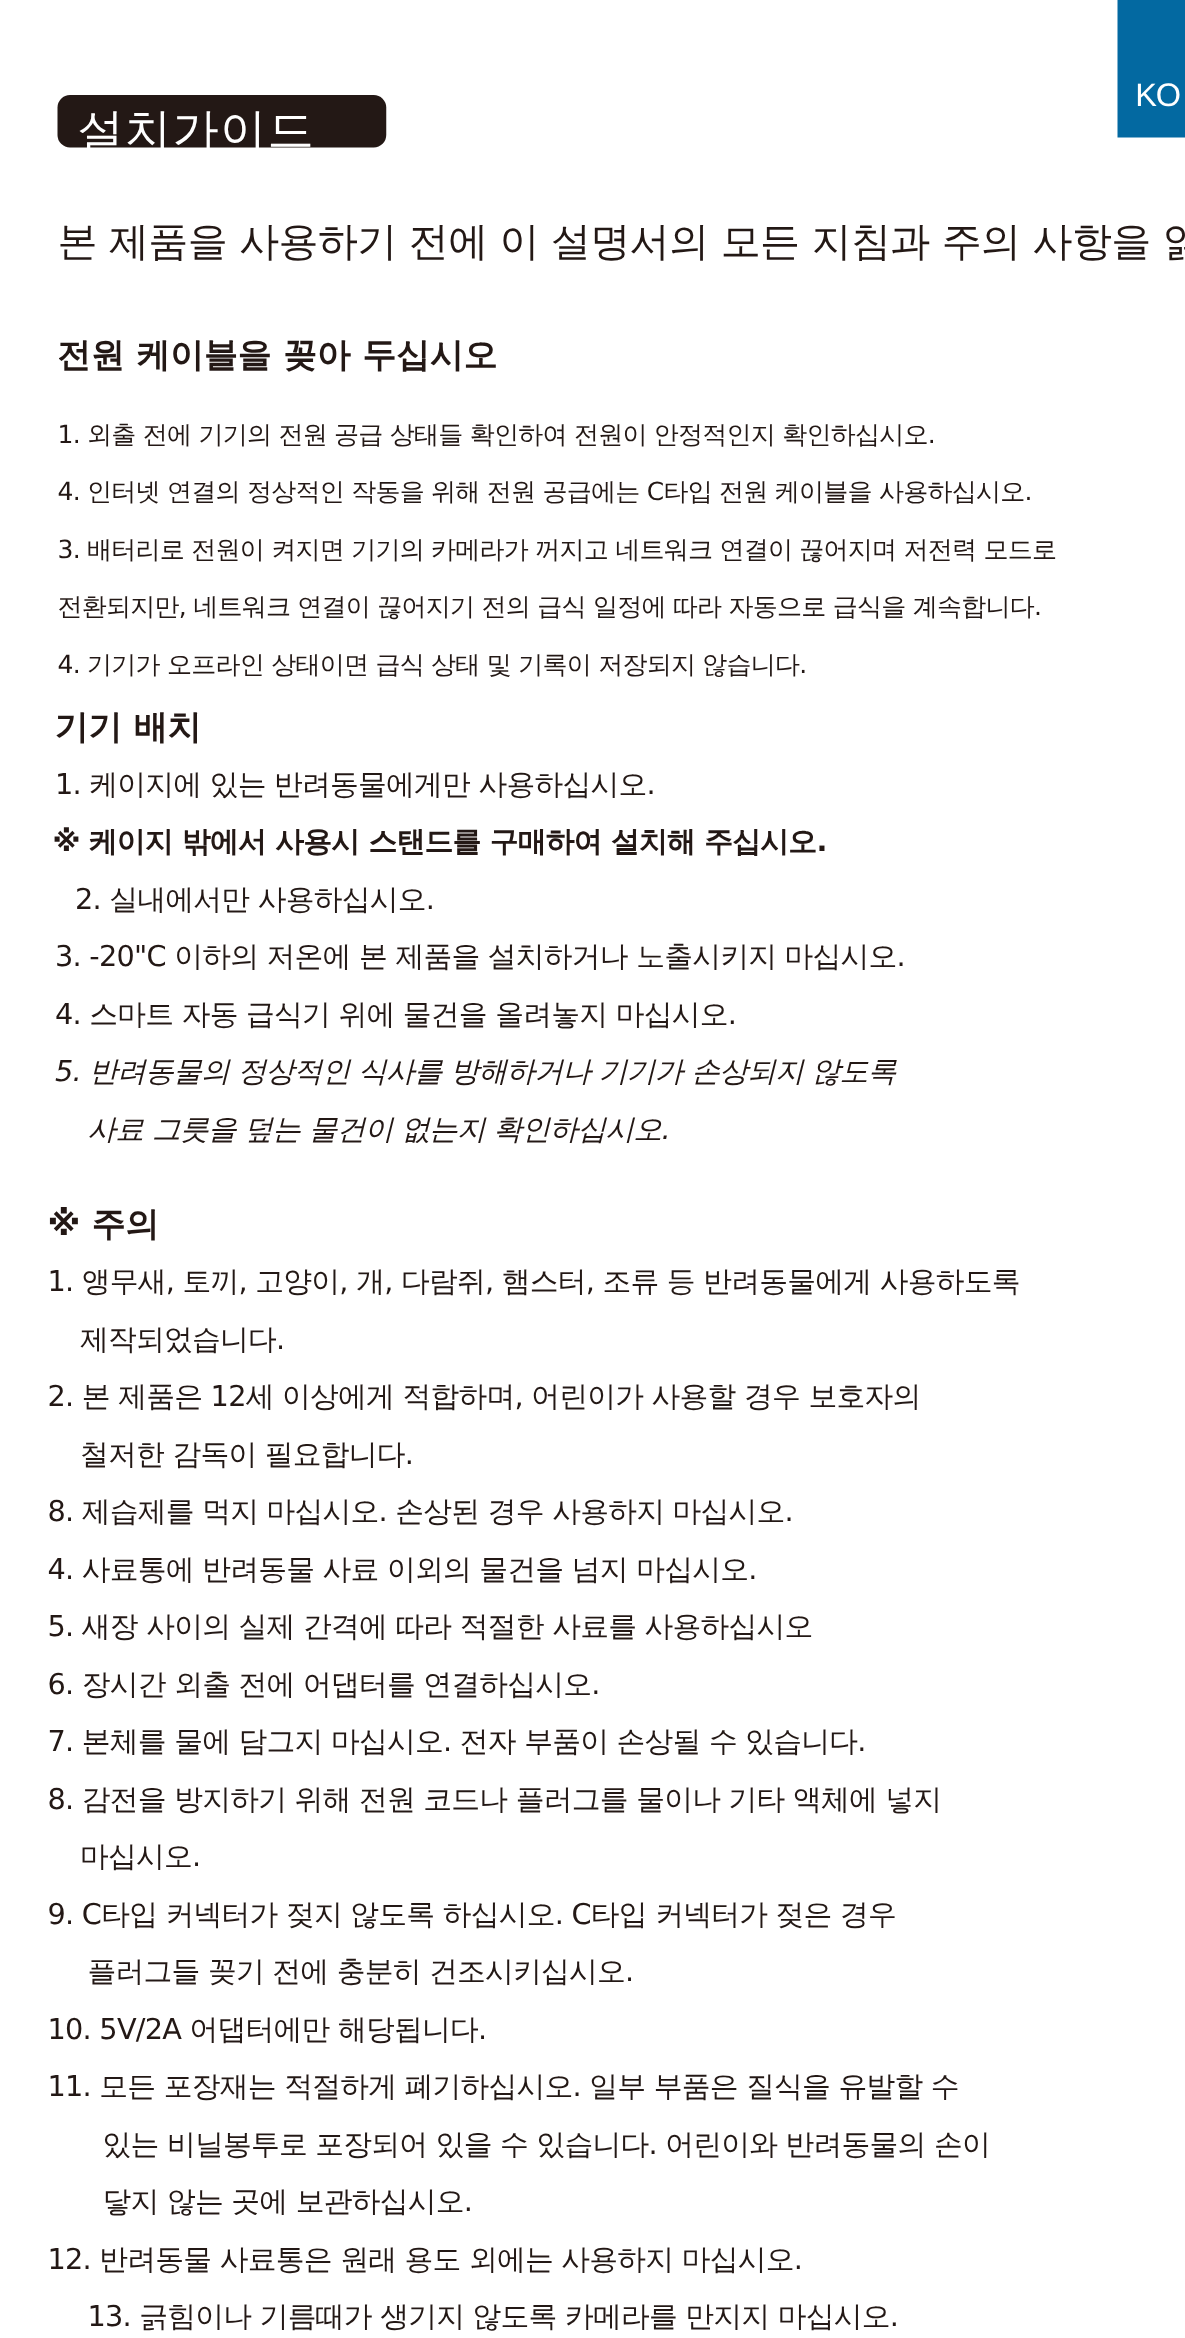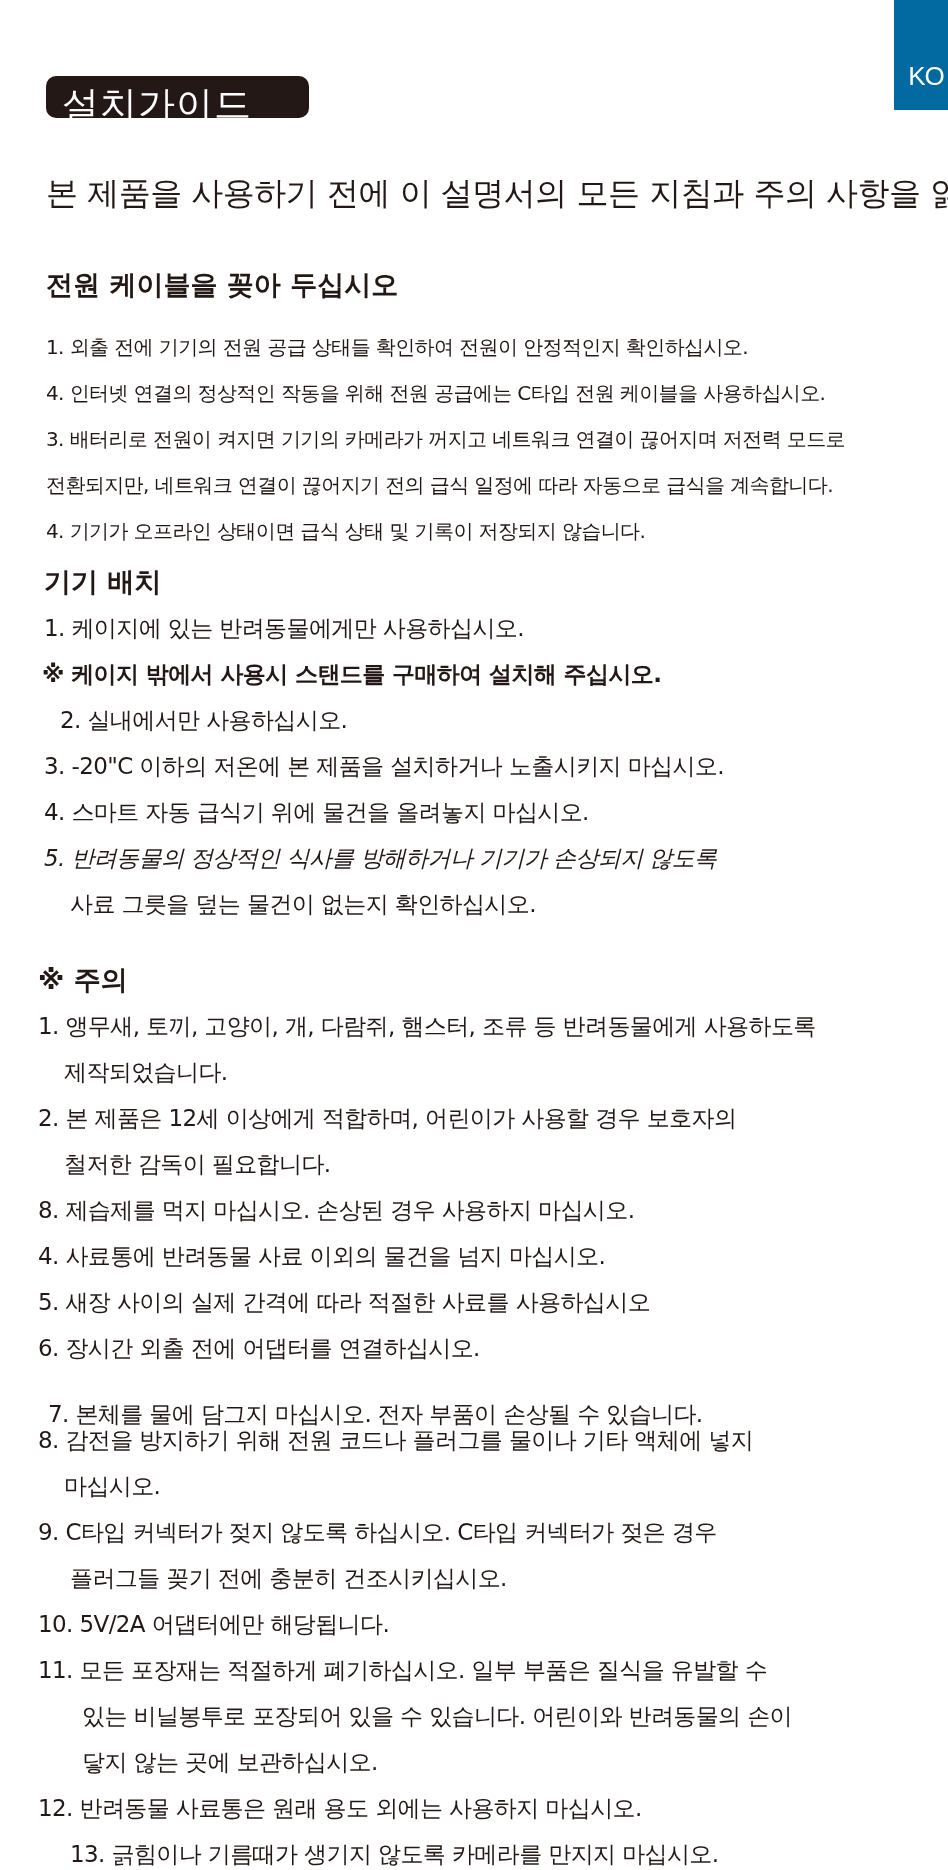--- a/index.html
+++ b/index.html
@@ -93,34 +93,34 @@
 </section>
 
 <section class="s2">
   <div class="section-heading" style="left:44px; top:564px;">기기 배치</div>
   <div class="line" style="left:44px; top:612px;">1. 케이지에 있는 반려동물에게만 사용하십시오.</div>
   <div class="line bold" style="left:42px; top:658px;">※ 케이지 밖에서 사용시 스탠드를 구매하여 설치해 주십시오.</div>
   <div class="line" style="left:44px; top:704px;margin-left:16px;">2. 실내에서만 사용하십시오.</div>
   <div class="line" style="left:44px; top:750px;">3. -20"C 이하의 저온에 본 제품을 설치하거나 노출시키지 마십시오.</div>
   <div class="line" style="left:44px; top:796px;">4. 스마트 자동 급식기 위에 물건을 올려놓지 마십시오.</div>
   <div class="line" style="left:44px; top:842px;font-style:italic;">5. 반려동물의 정상적인 식사를 방해하거나 기기가 손상되지 않도록</div>
-  <div class="line" style="left:70px; top:888px;">사료 그릇을 덮는 물건이 없는지 확인하십시오.</div>
+  <div class="line" style="left:70px; top:888px;font-style:italic;">사료 그릇을 덮는 물건이 없는지 확인하십시오.</div>
 </section>
 
 <section class="s3">
   <div class="section-heading" style="left:38px; top:962px;">※ 주의</div>
   <div class="line" style="left:38px; top:1010px;">1. 앵무새, 토끼, 고양이, 개, 다람쥐, 햄스터, 조류 등 반려동물에게 사용하도록</div>
   <div class="line" style="left:64px; top:1056px;">제작되었습니다.</div>
   <div class="line" style="left:38px; top:1102px;">2. 본 제품은 12세 이상에게 적합하며, 어린이가 사용할 경우 보호자의</div>
   <div class="line" style="left:64px; top:1148px;">철저한 감독이 필요합니다.</div>
   <div class="line" style="left:38px; top:1194px;">8. 제습제를 먹지 마십시오. 손상된 경우 사용하지 마십시오.</div>
   <div class="line" style="left:38px; top:1240px;">4. 사료통에 반려동물 사료 이외의 물건을 넘지 마십시오.</div>
   <div class="line" style="left:38px; top:1286px;">5. 새장 사이의 실제 간격에 따라 적절한 사료를 사용하십시오</div>
   <div class="line" style="left:38px; top:1332px;">6. 장시간 외출 전에 어댑터를 연결하십시오.</div>
-  <div class="line" style="left:48px; top:1378px;margin-top:20px;">7. 본체를 물에 담그지 마십시오. 전자 부품이 손상될 수 있습니다.</div>
+  <div class="line" style="left:38px; top:1378px;">7. 본체를 물에 담그지 마십시오. 전자 부품이 손상될 수 있습니다.</div>
   <div class="line" style="left:38px; top:1424px;">8. 감전을 방지하기 위해 전원 코드나 플러그를 물이나 기타 액체에 넣지</div>
   <div class="line" style="left:64px; top:1470px;">마십시오.</div>
   <div class="line" style="left:38px; top:1516px;">9. C타입 커넥터가 젖지 않도록 하십시오. C타입 커넥터가 젖은 경우</div>
   <div class="line" style="left:70px; top:1562px;">플러그들 꽂기 전에 충분히 건조시키십시오.</div>
   <div class="line" style="left:38px; top:1608px;">10. 5V/2A 어댑터에만 해당됩니다.</div>
   <div class="line" style="left:38px; top:1654px;">11. 모든 포장재는 적절하게 폐기하십시오. 일부 부품은 질식을 유발할 수</div>
   <div class="line" style="left:82px; top:1700px;">있는 비닐봉투로 포장되어 있을 수 있습니다. 어린이와 반려동물의 손이</div>
   <div class="line" style="left:82px; top:1746px;">닿지 않는 곳에 보관하십시오.</div>
   <div class="line" style="left:38px; top:1792px;">12. 반려동물 사료통은 원래 용도 외에는 사용하지 마십시오.</div>
   <div class="line" style="left:38px; top:1838px;margin-left:32px;">13. 긁힘이나 기름때가 생기지 않도록 카메라를 만지지 마십시오.</div>

